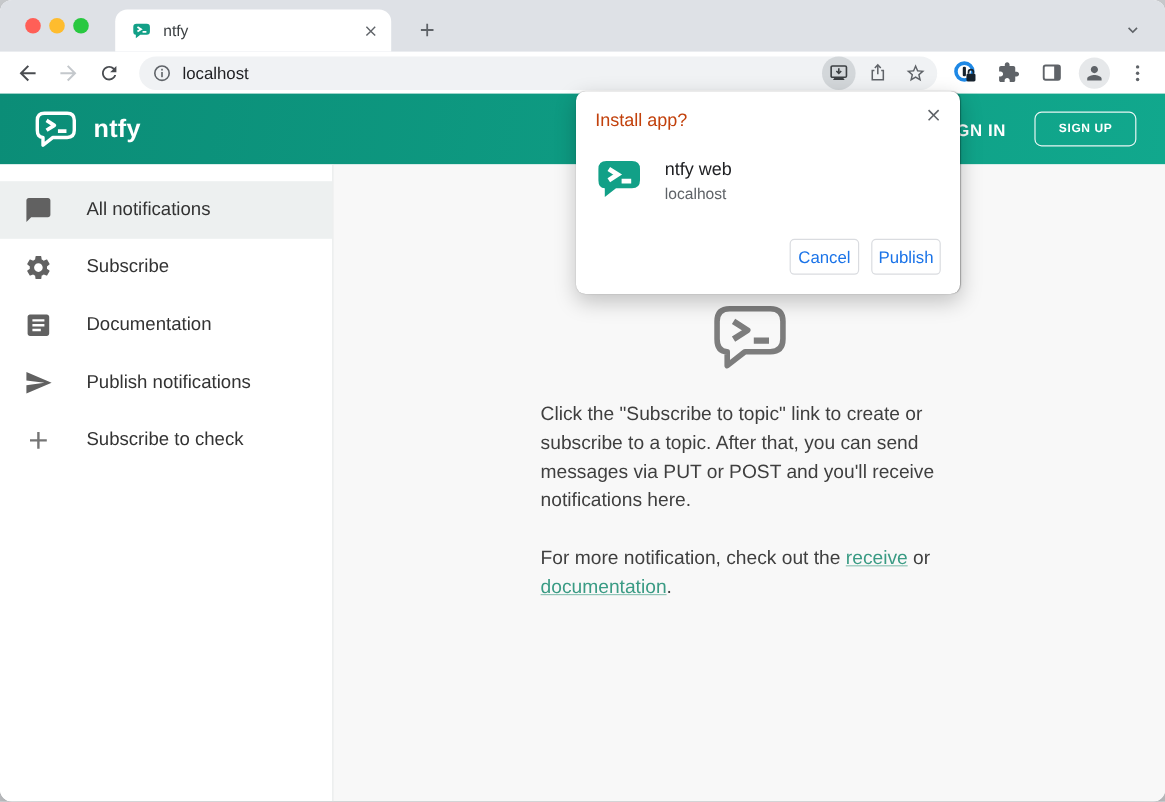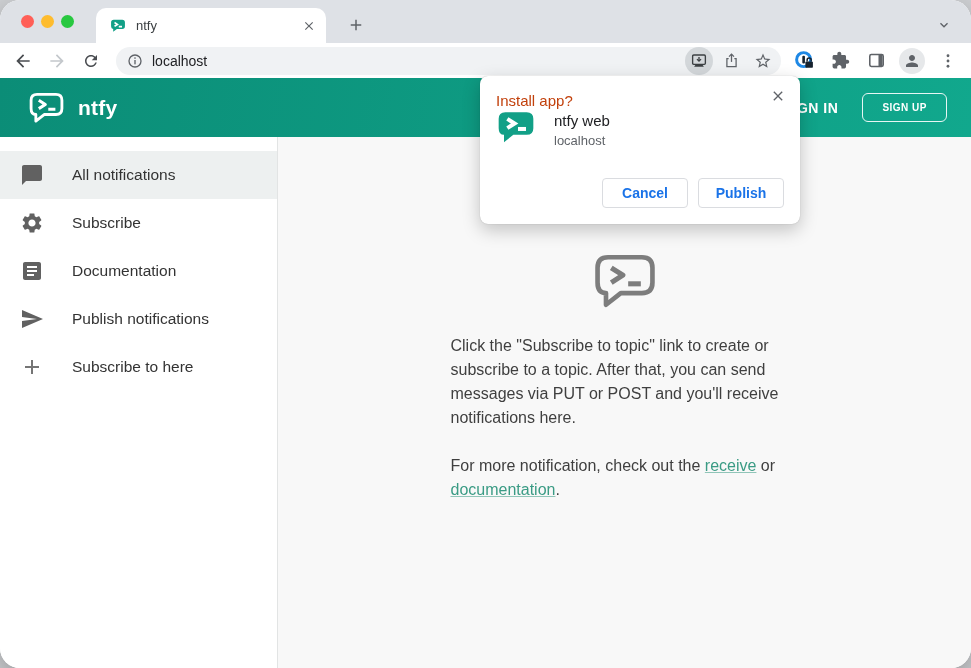--- a/index.html
+++ b/index.html
@@ -1,17 +1,17 @@
 <!DOCTYPE html>
 <html style="--header-gradient-start: #0b8d77; --header-gradient-end: #11a88d; --brand-teal: #12a087; --link-teal: #3a9b84; --dialog-button-blue: #1a73e8; --selected-item-bg: #edf0f0; --tabstrip-bg: #dee1e6; --omnibox-bg: #f0f2f4; --main-bg: #f8f8f8; --icon-gray: #5f6368;"><head>
 <meta charset="utf-8">
 <style>
   html,body{margin:0;padding:0;background:#cfd1d4;font-family:"Liberation Sans",sans-serif;}
   *{box-sizing:border-box;}
-  .window{position:relative;width:971px;height:668px;border-radius:20px;overflow:hidden;background:#fff;box-shadow:0 10px 30px rgba(0,0,0,.3);}
+  .window{position:relative;width:971px;height:668px;border-radius:10px;overflow:hidden;background:#fff;box-shadow:0 10px 30px rgba(0,0,0,.3);}
 
   
   .tabstrip{position:relative;height:43px;background:var(--tabstrip-bg,#dee1e6);}
   .traffic-lights{position:absolute;left:21px;top:15px;display:flex;gap:7px;}
   .traffic-lights span{width:13px;height:13px;border-radius:50%;}
   .tl-close{background:#ff5f57;}
   .tl-min{background:#febc2e;}
   .tl-zoom{background:#28c840;}
   .tab{position:absolute;left:96px;top:8px;width:230px;height:35px;background:#fff;border-radius:10px 10px 0 0;display:flex;align-items:center;padding:0 8px 0 14px;}
   .tab-title{font-size:13px;color:#3c4043;margin-left:10px;}
@@ -48,26 +48,26 @@
   .empty-state{width:348px;padding-top:116px;}
   .big-logo{display:block;margin:0 auto;color:#7d7d7d;}
   .empty-heading{margin-top:14px;text-align:center;font-size:24px;line-height:32px;color:#5c5c5c;font-weight:normal;}
   .empty-p{margin-top:24px;font-size:16px;line-height:24px;color:#3f3f3f;}
   .empty-p a{color:var(--link-teal,#3a9b84);text-decoration:underline;text-decoration-color:rgba(58,155,132,.55);cursor:pointer;}
 
   
   .dialog{position:absolute;left:480px;top:76px;width:320px;background:#fff;border-radius:8px;box-shadow:0 6px 18px rgba(0,0,0,.22),0 0 1px rgba(0,0,0,.3);padding:16px;z-index:50;}
   .dialog-title{font-size:15px;color:#c2410c;}
   .dialog-close{position:absolute;right:12px;top:10px;width:20px;height:20px;display:flex;align-items:center;justify-content:center;cursor:pointer;}
-  .dialog-app{display:flex;align-items:flex-start;}
+  .dialog-app{display:flex;margin-top:21px;align-items:center;}
   .dialog-app-text{margin-left:18px;padding-top:3px;}
   .dialog-app-name{font-size:15px;color:#202124;}
   .dialog-app-origin{font-size:13px;color:#5f6368;margin-top:4px;}
   .dialog-buttons{display:flex;justify-content:flex-end;gap:10px;margin-top:30px;}
-  .dlg-btn{background:#fff;border:1px solid #dadce0;border-radius:4px;color:var(--dialog-button-blue,#1a73e8);font-weight:bold;font-size:14px;padding:6px 0;width:86px;cursor:pointer;font-family:inherit;}
+  .dlg-btn{background:#fff;border:1px solid #dadce0;border-radius:4px;color:var(--dialog-button-blue,#1a73e8);font-weight:normal;font-size:14px;padding:6px 0;width:58px;cursor:pointer;font-family:inherit;}
 
   svg{display:block;}
 </style>
 </head>
 <body>
 
 <div class="window">
 
   <div class="tabstrip">
     <div class="traffic-lights">
@@ -217,21 +217,21 @@
       <div class="side-item">
         <svg width="24" height="24" viewBox="0 0 24 24">
             <path d="M2.01 21 23 12 2.01 3 2 10l15 2-15 2z" fill="#616161"></path>
           </svg>
         <span class="label">Publish notifications</span>
       </div>
       <div class="side-item">
         <svg width="24" height="24" viewBox="0 0 24 24">
             <path d="M19 13h-6v6h-2v-6H5v-2h6V5h2v6h6v2z" fill="#757575"></path>
           </svg>
-        <span class="label">Subscribe to here</span>
+        <span class="label">Subscribe to check</span>
       </div>
     </div>
 
     <div class="main">
       <div class="empty-state">
         <svg class="big-logo" width="64" height="57" viewBox="0 0 30 27">
           <path d="M7 2 H23 Q28 2 28 7 V14 Q28 19 23 19 H13 L6 24.5 V19 Q2 19 2 14 V7 Q2 2 7 2 Z" fill="none" stroke="currentColor" stroke-width="2.2" stroke-linejoin="round"></path>
           <path d="M8.5 7 L14 10.5 L8.5 14" fill="none" stroke="currentColor" stroke-width="2.4" stroke-linejoin="round"></path>
           <path d="M16.5 14.6 H22.5" stroke="currentColor" stroke-width="2.4"></path>
         </svg>

